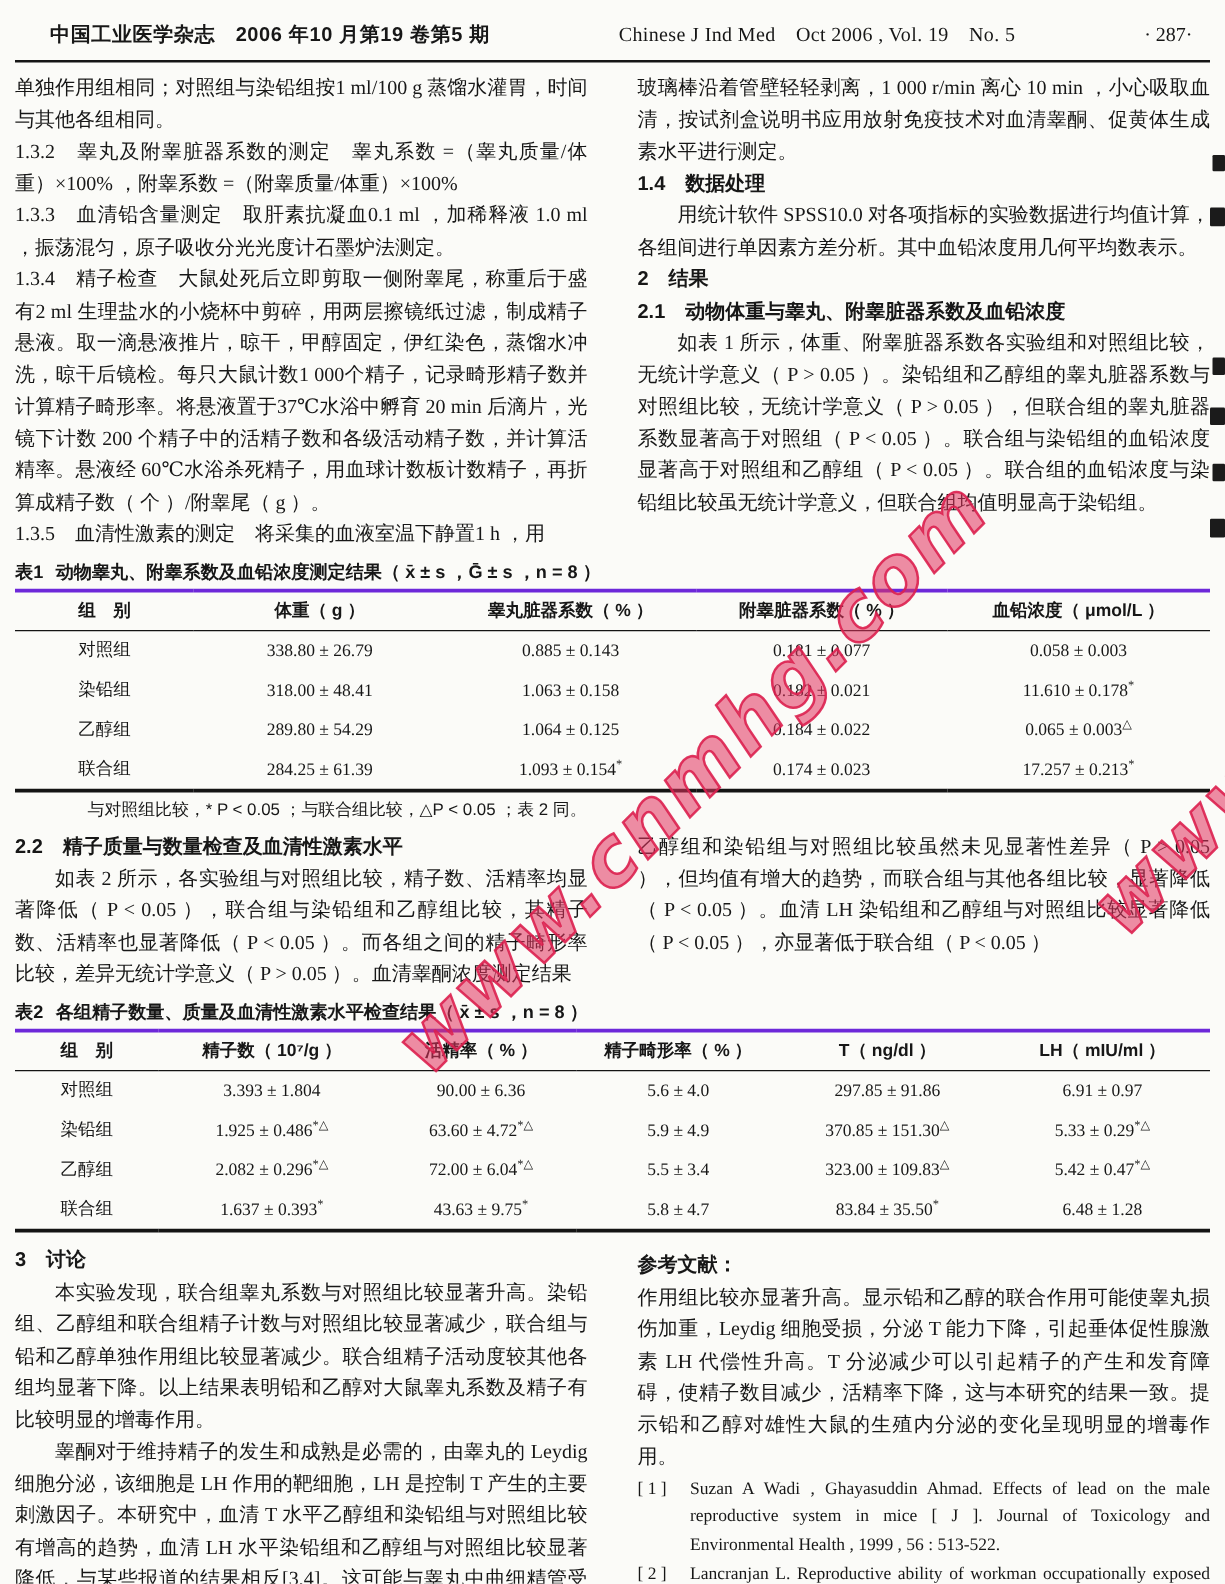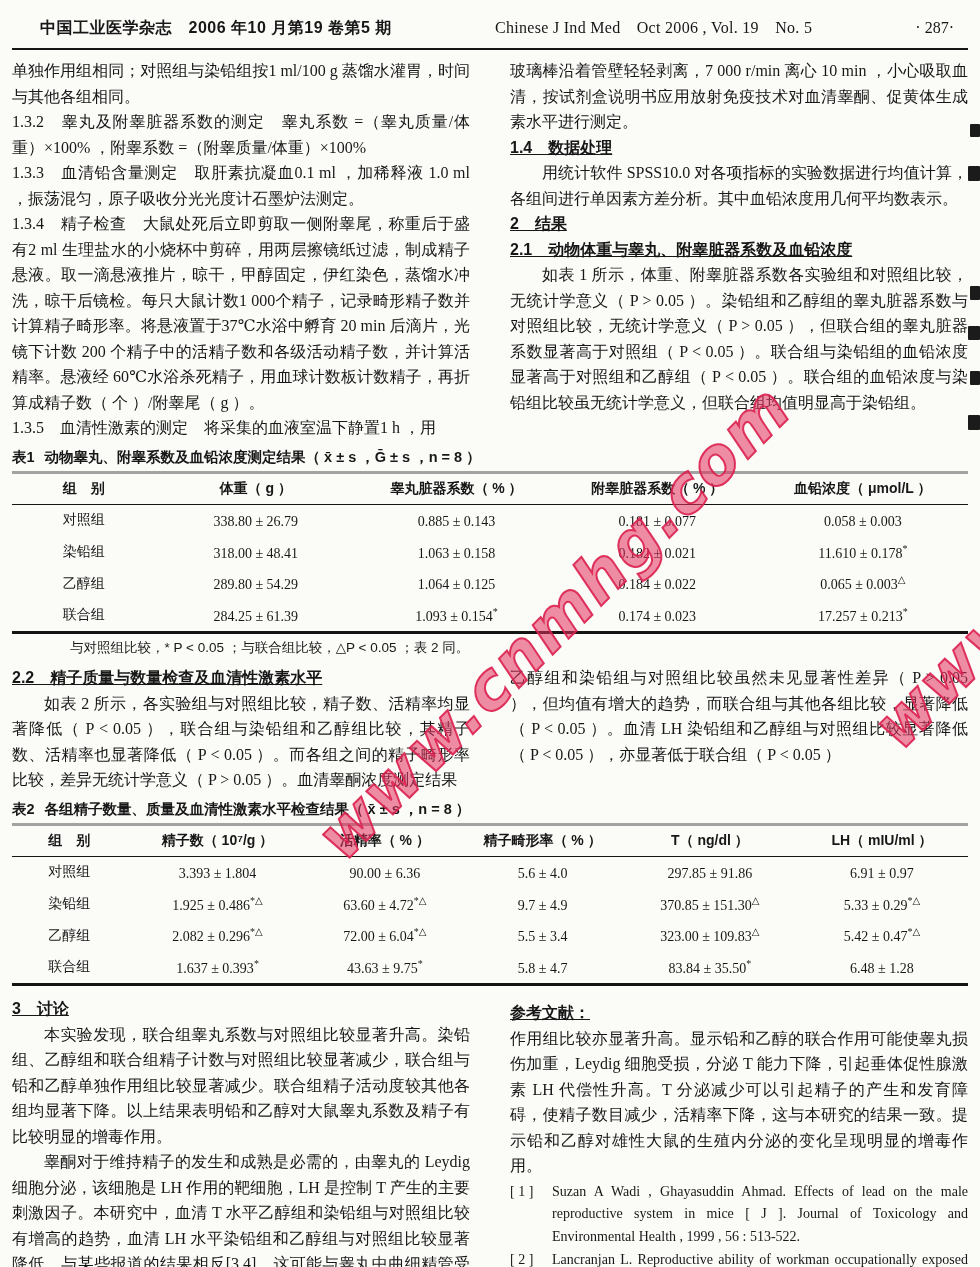--- a/index.html
+++ b/index.html
@@ -13,27 +13,27 @@
   .pg-header{display:flex;justify-content:space-between;align-items:baseline;
     padding:10px 6px 9px 28px;border-bottom:2px solid #161616;font-size:16px;}
   .jcn{font-weight:bold;font-family:"Liberation Sans","DejaVu Sans",sans-serif;letter-spacing:.5px;}
   .jen{letter-spacing:.3px;}
   .pno{padding-right:8px;}
   
   .cols{display:flex;gap:40px;margin-top:8px;}
   .col{flex:1;min-width:0;}
   p.bp{margin:0;font-size:16px;line-height:25.5px;text-align:justify;}
   .ind{text-indent:2em;}
-  .hd{font-family:"Liberation Sans","DejaVu Sans",sans-serif;font-weight:bold;text-decoration:underline;}
+  .hd{font-family:"Liberation Sans","DejaVu Sans",sans-serif;font-weight:bold;}
   
   .tbl-cap{text-align:left;font-size:14.5px;font-weight:bold;
     font-family:"Liberation Sans","DejaVu Sans",sans-serif;margin:7px 0 4px;}
   .tbl-cap .cap-label{margin-right:10px;}
   table.three-line{width:100%;border-collapse:collapse;font-size:14px;
-    border-top:3px solid #a3a3a3;border-bottom:3px solid #141414;}
+    border-top:3px solid #6d28d9;border-bottom:3px solid #141414;}
   table.three-line thead th{border-bottom:1.5px solid #141414;padding:6px 2px;
     font-family:"Liberation Sans","DejaVu Sans",sans-serif;font-weight:bold;text-align:center;}
   table.three-line tbody td{padding:6.5px 2px;text-align:center;}
   sup{font-size:10px;}
   .tbl-note{font-size:13.5px;margin:5px 0 7px 58px;font-family:"Liberation Sans","DejaVu Sans",sans-serif;}
   
   .refs{font-size:14px;line-height:22.5px;margin-top:2px;}
   .ref{display:flex;gap:6px;margin-top:1px;}
   .ref-label{flex:0 0 36px;white-space:nowrap;}
   .ref-text{flex:1;text-align:justify;}
@@ -60,21 +60,21 @@
 
   <div class="cols">
     <div class="col">
       <p class="bp">单独作用组相同；对照组与染铅组按1 ml/100 g 蒸馏水灌胃，时间与其他各组相同。</p>
       <p class="bp">1.3.2　睾丸及附睾脏器系数的测定　睾丸系数 =（睾丸质量/体重）×100% ，附睾系数 =（附睾质量/体重）×100%</p>
       <p class="bp">1.3.3　血清铅含量测定　取肝素抗凝血0.1 ml ，加稀释液 1.0 ml ，振荡混匀，原子吸收分光光度计石墨炉法测定。</p>
       <p class="bp">1.3.4　精子检查　大鼠处死后立即剪取一侧附睾尾，称重后于盛有2 ml 生理盐水的小烧杯中剪碎，用两层擦镜纸过滤，制成精子悬液。取一滴悬液推片，晾干，甲醇固定，伊红染色，蒸馏水冲洗，晾干后镜检。每只大鼠计数1 000个精子，记录畸形精子数并计算精子畸形率。将悬液置于37℃水浴中孵育 20 min 后滴片，光镜下计数 200 个精子中的活精子数和各级活动精子数，并计算活精率。悬液经 60℃水浴杀死精子，用血球计数板计数精子，再折算成精子数（ 个 ）/附睾尾（ g ）。</p>
       <p class="bp">1.3.5　血清性激素的测定　将采集的血液室温下静置1 h ，用</p>
     </div>
     <div class="col">
-      <p class="bp">玻璃棒沿着管壁轻轻剥离，7 000 r/min 离心 10 min ，小心吸取血清，按试剂盒说明书应用放射免疫技术对血清睾酮、促黄体生成素水平进行测定。</p>
+      <p class="bp">玻璃棒沿着管壁轻轻剥离，1 000 r/min 离心 10 min ，小心吸取血清，按试剂盒说明书应用放射免疫技术对血清睾酮、促黄体生成素水平进行测定。</p>
       <p class="bp hd">1.4　数据处理</p>
       <p class="bp ind">用统计软件 SPSS10.0 对各项指标的实验数据进行均值计算，各组间进行单因素方差分析。其中血铅浓度用几何平均数表示。</p>
       <p class="bp hd">2　结果</p>
       <p class="bp hd">2.1　动物体重与睾丸、附睾脏器系数及血铅浓度</p>
       <p class="bp ind">如表 1 所示，体重、附睾脏器系数各实验组和对照组比较，无统计学意义（ P &gt; 0.05 ）。染铅组和乙醇组的睾丸脏器系数与对照组比较，无统计学意义（ P &gt; 0.05 ），但联合组的睾丸脏器系数显著高于对照组（ P &lt; 0.05 ）。联合组与染铅组的血铅浓度显著高于对照组和乙醇组（ P &lt; 0.05 ）。联合组的血铅浓度与染铅组比较虽无统计学意义，但联合组均值明显高于染铅组。</p>
     </div>
   </div>
 
   <div class="tbl-cap">
     <span class="cap-label">表1</span><span>动物睾丸、附睾系数及血铅浓度测定结果（ x̄ ± s ，Ḡ ± s ，n = 8 ）</span>
@@ -167,21 +167,21 @@
         <td><span>3.393 ± 1.804</span><sup></sup></td>
         <td><span>90.00 ± 6.36</span><sup></sup></td>
         <td><span>5.6 ± 4.0</span><sup></sup></td>
         <td><span>297.85 ± 91.86</span><sup></sup></td>
         <td><span>6.91 ± 0.97</span><sup></sup></td>
       </tr>
       <tr>
         <td><span>染铅组</span></td>
         <td><span>1.925 ± 0.486</span><sup>*△</sup></td>
         <td><span>63.60 ± 4.72</span><sup>*△</sup></td>
-        <td><span>9.7 ± 4.9</span><sup></sup></td>
+        <td><span>5.9 ± 4.9</span><sup></sup></td>
         <td><span>370.85 ± 151.30</span><sup>△</sup></td>
         <td><span>5.33 ± 0.29</span><sup>*△</sup></td>
       </tr>
       <tr>
         <td><span>乙醇组</span></td>
         <td><span>2.082 ± 0.296</span><sup>*△</sup></td>
         <td><span>72.00 ± 6.04</span><sup>*△</sup></td>
         <td><span>5.5 ± 3.4</span><sup></sup></td>
         <td><span>323.00 ± 109.83</span><sup>△</sup></td>
         <td><span>5.42 ± 0.47</span><sup>*△</sup></td>

